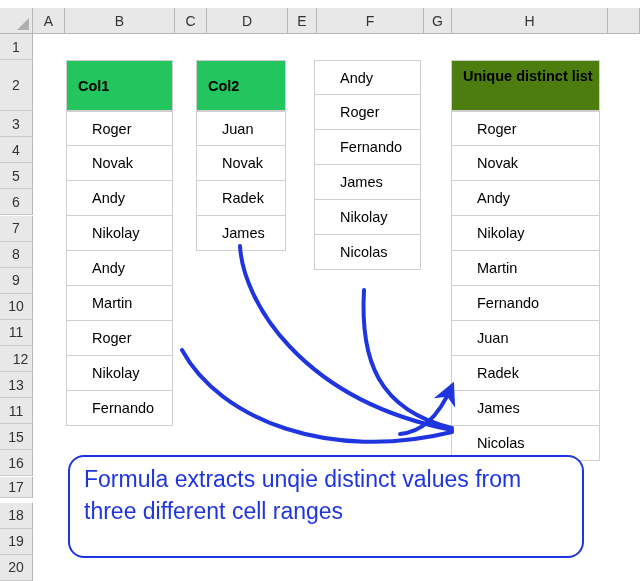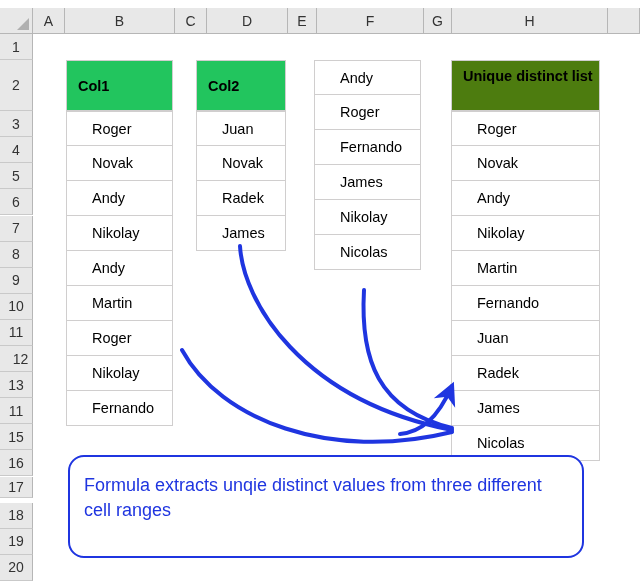--- a/index.html
+++ b/index.html
@@ -155,23 +155,23 @@
     width: 516px;
     height: 103px;
     box-sizing: border-box;
     border: 2.5px solid #1f35e0;
     border-radius: 16px;
     background: #ffffff;
   }
   #callout .ctext {
     position: absolute;
     left: 14px;
-    top: 16px;
+    top: 7px;
     right: 10px;
-    font-size: 18px;
+    font-size: 23px;
     line-height: 1.38;
     color: #1f35e0;
     font-family: "Liberation Sans", sans-serif;
   }
 </style>
 </head>
 <body>
 
 <div id="sheet">
 

